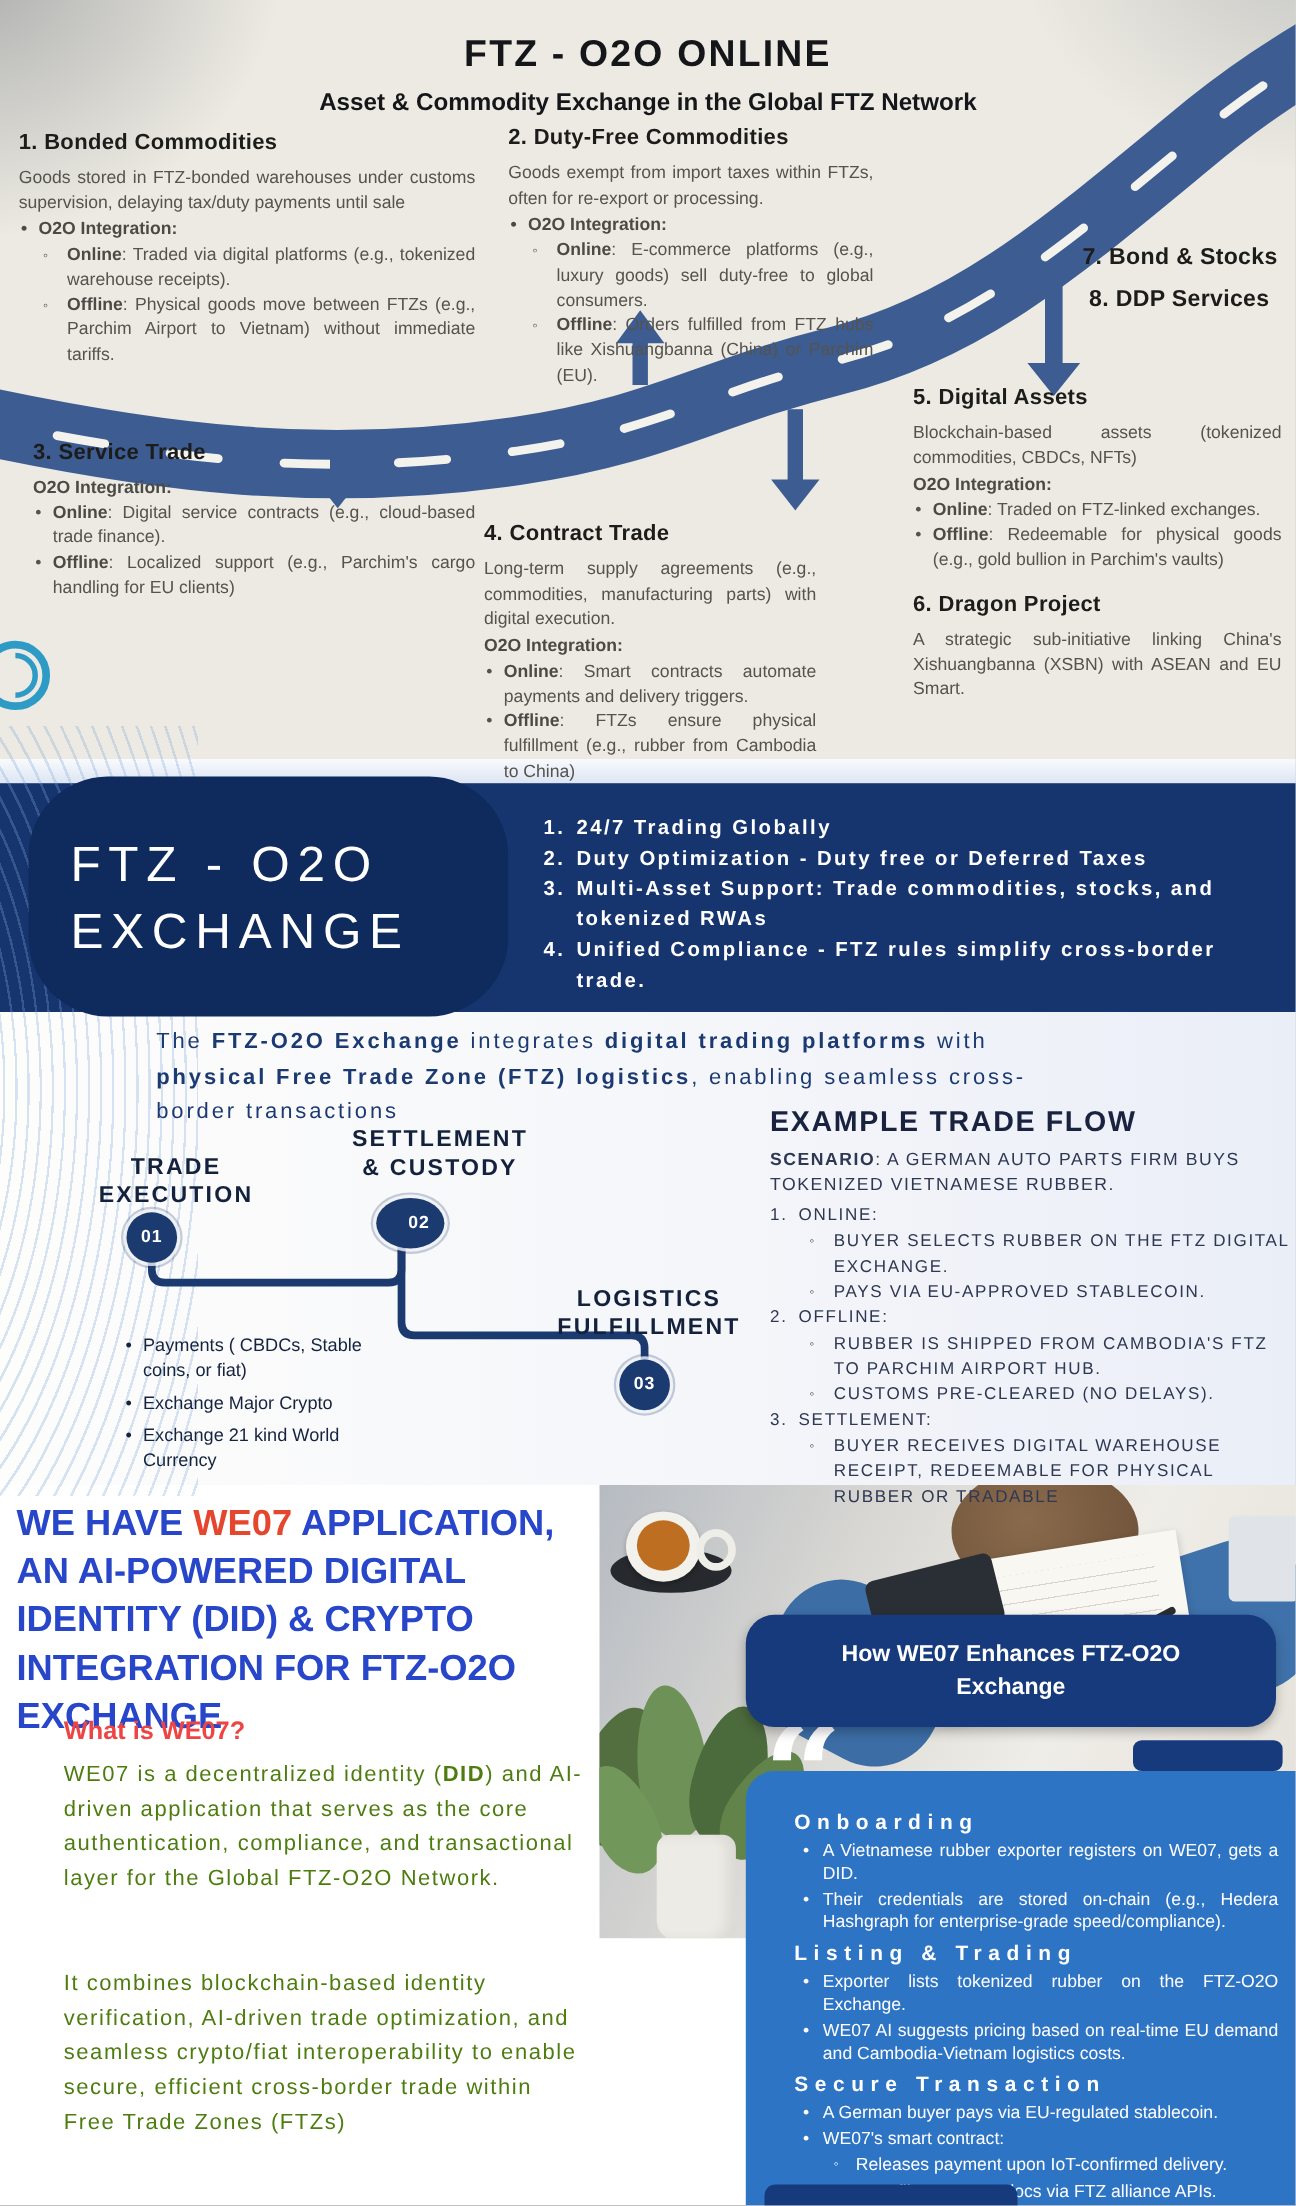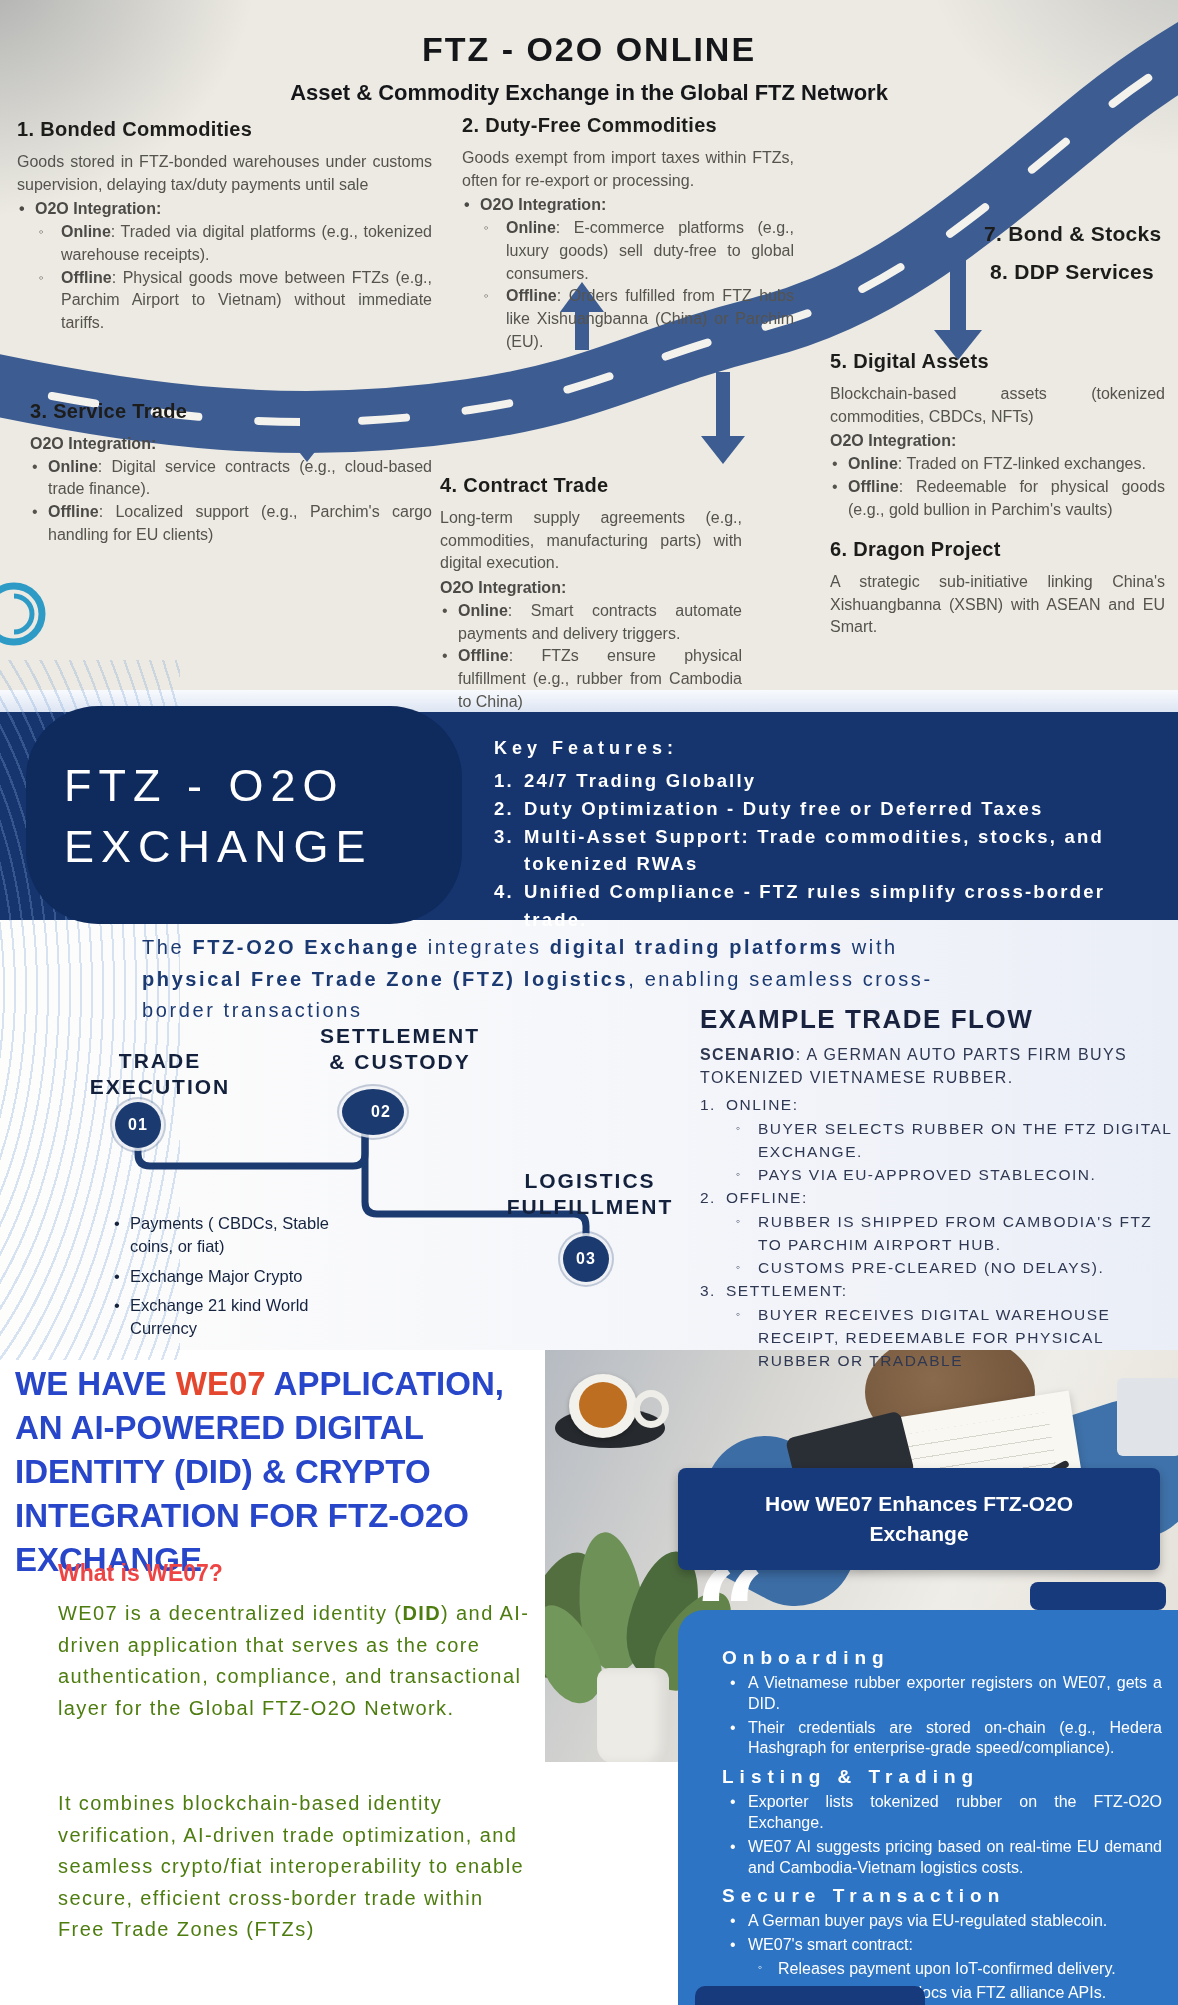--- a/index.html
+++ b/index.html
@@ -110,21 +110,21 @@
   .vase{left:52px;top:318px;width:72px;height:96px;border-radius:12px 12px 18px 18px;background:#edebe6;box-shadow:inset -8px 0 12px rgba(0,0,0,.08);}
   .we07-heading{position:absolute;left:15px;top:12px;width:528px;font-size:33px;font-weight:bold;
      line-height:1.33;color:#2746C9;z-index:2;}
   .we07-heading .brand-red{color:#E5472E;}
   .we07-q{position:absolute;left:58px;top:210px;font-size:23px;font-weight:bold;color:#ef4444;z-index:2;}
   .we07-p{position:absolute;left:58px;width:478px;font-size:20px;letter-spacing:1.4px;
      line-height:1.58;color:#4d7c0f;z-index:2;}
   .wp1{top:248px;} .wp2{top:438px;}
   .we07-p .b{font-weight:bold;}
   .navy-box{position:absolute;left:678px;top:118px;width:482px;height:102px;background:#173A7D;
-     border-radius:8px;display:flex;flex-direction:column;align-items:center;justify-content:center;
+     border-radius:26px;display:flex;flex-direction:column;align-items:center;justify-content:center;
      z-index:5;color:#fff;font-weight:bold;font-size:21px;line-height:1.45;box-shadow:0 4px 10px rgba(0,0,0,.25);}
   .mini-pill{position:absolute;left:1030px;top:232px;width:136px;height:28px;background:#173A7D;
      border-radius:8px;z-index:5;}
   .quote-panel{position:absolute;left:678px;top:260px;width:500px;height:395px;background:#2E74C4;
      border-radius:26px 0 0 0;z-index:4;color:#fff;padding:0;box-sizing:border-box;}
   .quote-mark{position:absolute;left:16px;top:-58px;font-family:"DejaVu Serif","Liberation Serif",serif;
      font-size:125px;font-weight:bold;color:#fff;line-height:1;height:95px;overflow:hidden;}
   .qcontent{position:absolute;left:44px;top:30px;width:440px;}
   .qgroup-h{font-size:19px;font-weight:bold;letter-spacing:6px;margin:7px 0 4px 0;}
   .qb{position:relative;padding-left:26px;font-size:16px;line-height:1.3;margin-bottom:3px;text-align:justify;}
@@ -234,21 +234,20 @@
   <div class="strip"></div>
   <div class="guilloche"></div>
 
   <div class="banner">
     <div class="brand-blob"></div>
     <div class="brand">
       <div>FTZ - O2O</div>
       <div>EXCHANGE</div>
     </div>
     <div class="features">
-      <div class="flabel">Key Features:</div>
       <div class="feat">
         <span class="fnum">1.</span>
         <span>24/7 Trading Globally</span>
       </div>
       <div class="feat">
         <span class="fnum">2.</span>
         <span>Duty Optimization - Duty free or Deferred Taxes</span>
       </div>
       <div class="feat">
         <span class="fnum">3.</span>

